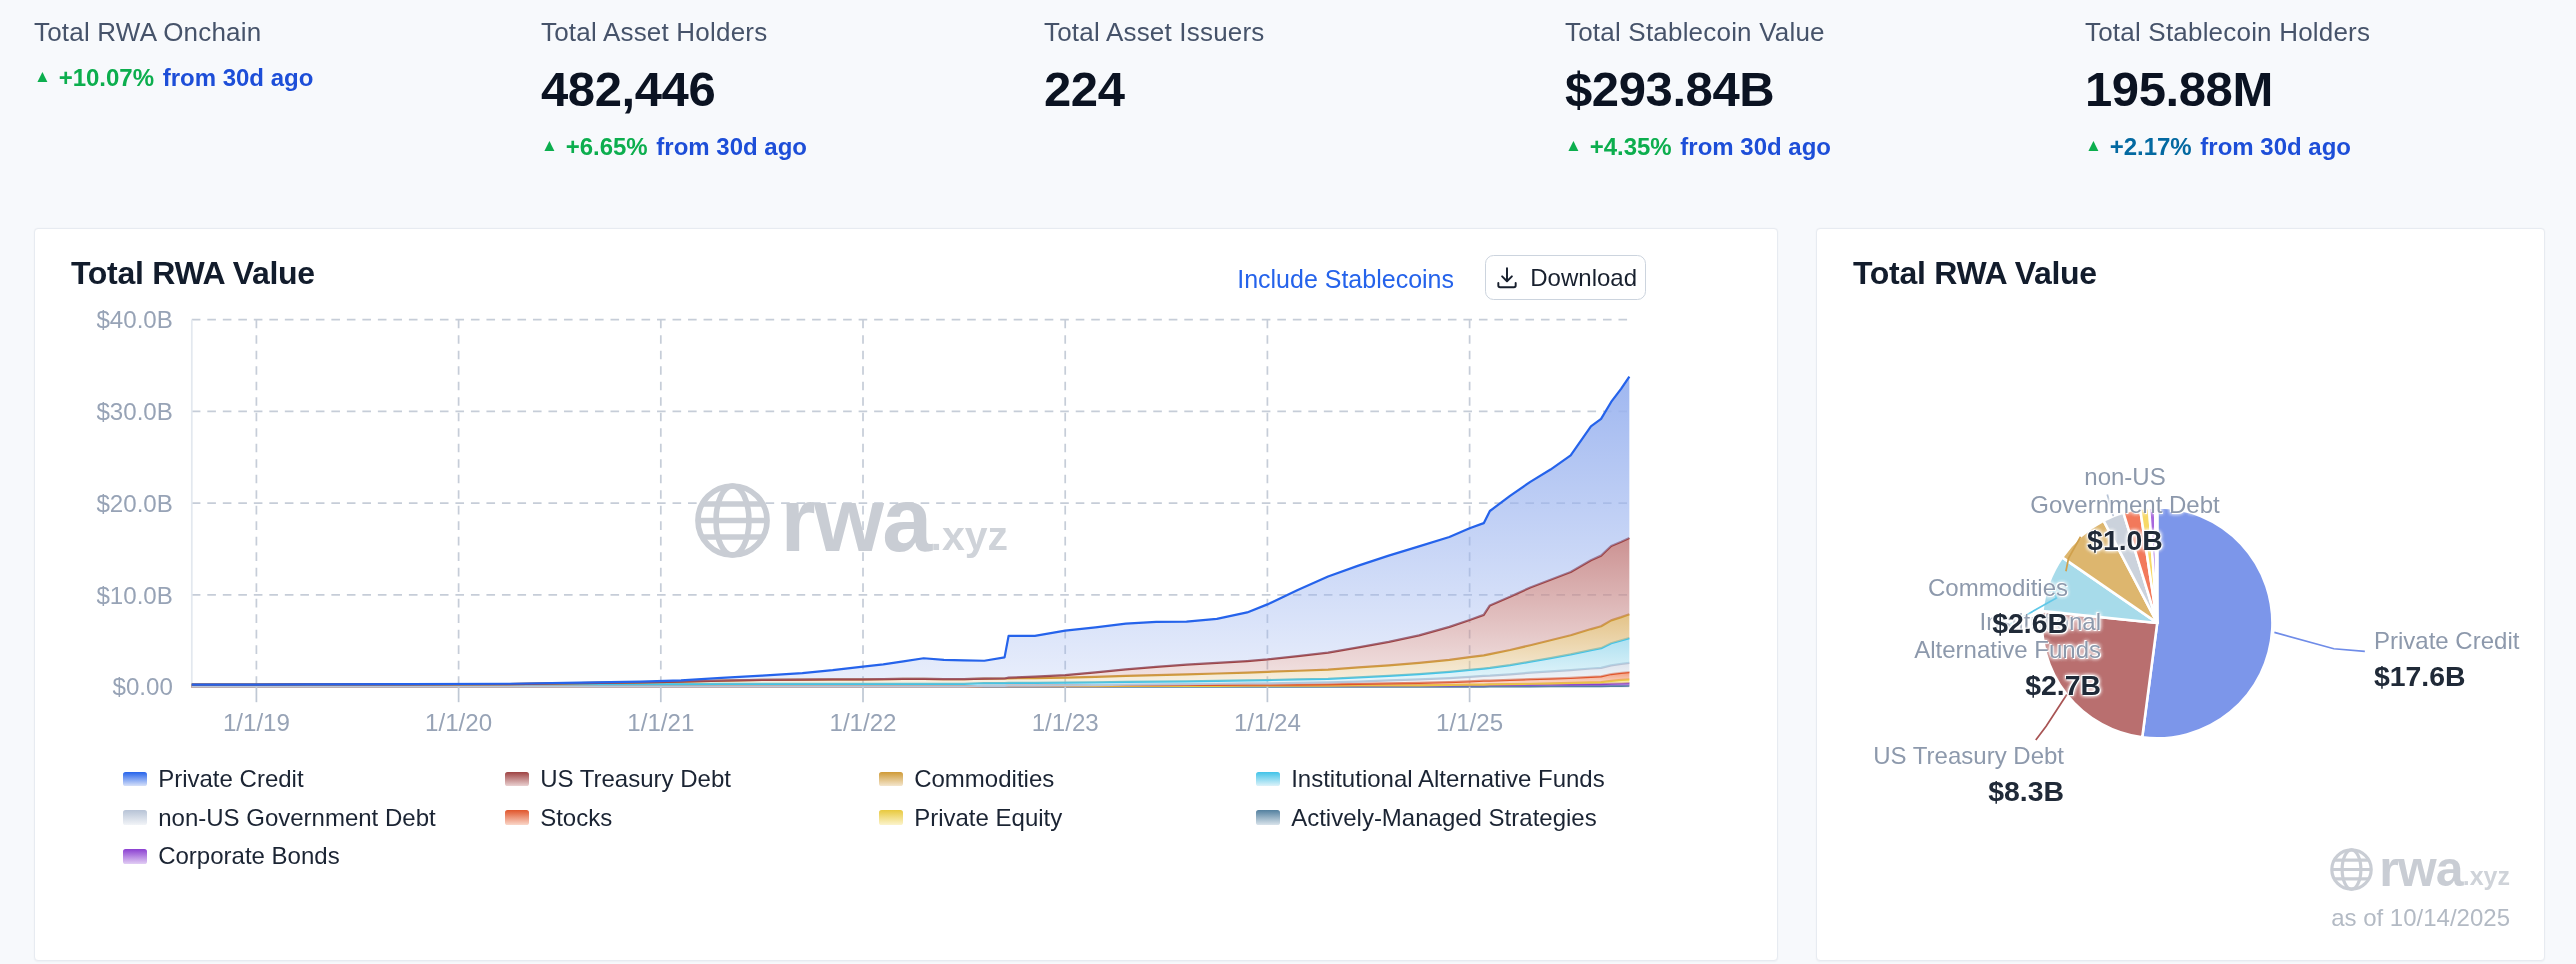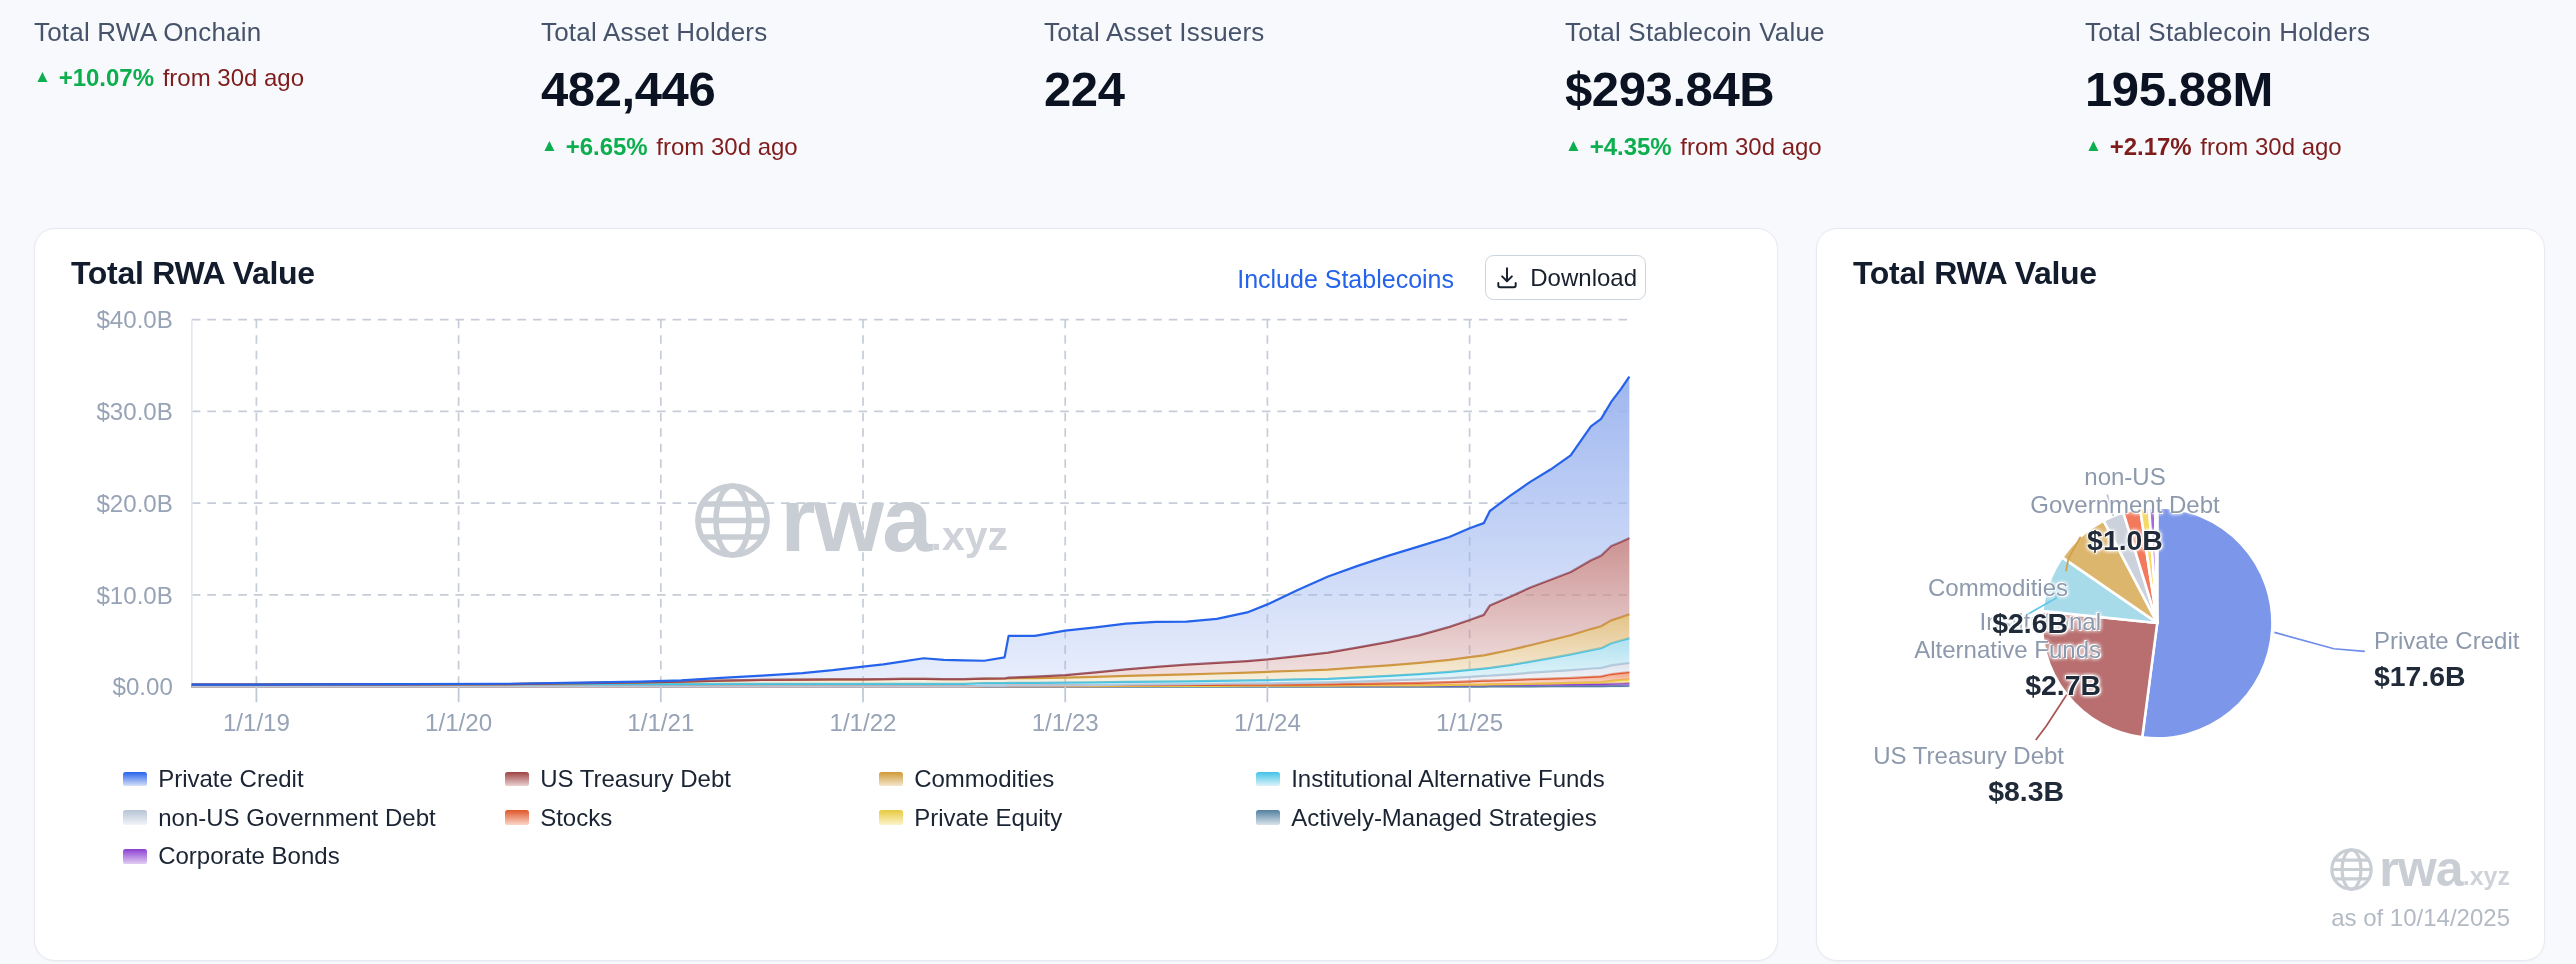--- a/index.html
+++ b/index.html
@@ -13,25 +13,25 @@
   }
   .page{position:relative;width:2576px;height:687px;}
 
   
   .stat{position:absolute;top:17px;}
   .stat .label{font-size:26px;font-weight:500;color:#46536a;letter-spacing:0.2px;}
   .stat .value{font-size:49px;font-weight:700;color:#0b1322;margin-top:13px;letter-spacing:-0.4px;}
   .stat .delta-row{display:flex;align-items:center;margin-top:15.5px;font-size:24px;height:29px;}
   .stat .arrow{font-size:17px;margin-right:7.8px;transform:translateY(-0.9px);}
   .stat .delta{font-weight:700;margin-right:8.6px;}
-  .stat .suffix{color:#7f1d1d;font-weight:400;}
+  .stat .suffix{color:#1d4ed8;font-weight:700;}
 
   
   .card{
-    position:absolute;background:#fff;border:0.9px solid #e7ebf1;border-radius:21px;
+    position:absolute;background:#fff;border:0.9px solid #e7ebf1;border-radius:4px;
     box-shadow:0 0.9px 1.7px rgba(16,24,40,.04);
   }
   #card-area{left:34px;top:228px;width:1742px;height:731px;}
   #card-pie{left:1816px;top:228px;width:727px;height:731px;}
   .card-title{position:absolute;left:36px;top:26px;font-size:32px;font-weight:700;color:#121c2c;letter-spacing:-0.3px;}
 
   #include-link{position:absolute;top:36px;right:323px;font-size:25px;font-weight:500;color:#2563eb;cursor:pointer;}
   #download-btn{
     position:absolute;top:26px;right:131px;width:161px;height:45px;
     display:flex;align-items:center;justify-content:center;gap:10.3px;
@@ -107,21 +107,21 @@
       <span class="arrow" style="color: rgb(12, 174, 78);">▲</span>
       <span class="delta" style="color: rgb(12, 174, 78);">+4.35%</span>
       <span class="suffix">from 30d ago</span>
     </div>
   </div>
   <div class="stat" style="left:2085px">
     <div class="label">Total Stablecoin Holders</div>
     <div class="value">195.88M</div>
     <div class="delta-row">
       <span class="arrow" style="color: rgb(12, 174, 78);">▲</span>
-      <span class="delta" style="color: #7f1d1d;">+2.17%</span>
+      <span class="delta" style="color: #0369a1;">+2.17%</span>
       <span class="suffix">from 30d ago</span>
     </div>
   </div>
 
   <div class="card" id="card-area">
     <div class="card-title">Total RWA Value</div>
     <div id="include-link" style="color: rgb(37, 99, 235);">Include Stablecoins</div>
     <button id="download-btn">
       <svg width="26" height="26" viewBox="0 0 24 24" fill="none">
         <path d="M12 3v11M7.5 10.5 12 15l4.5-4.5" stroke="#18202e" stroke-width="1.8" stroke-linecap="round" stroke-linejoin="round"></path>

